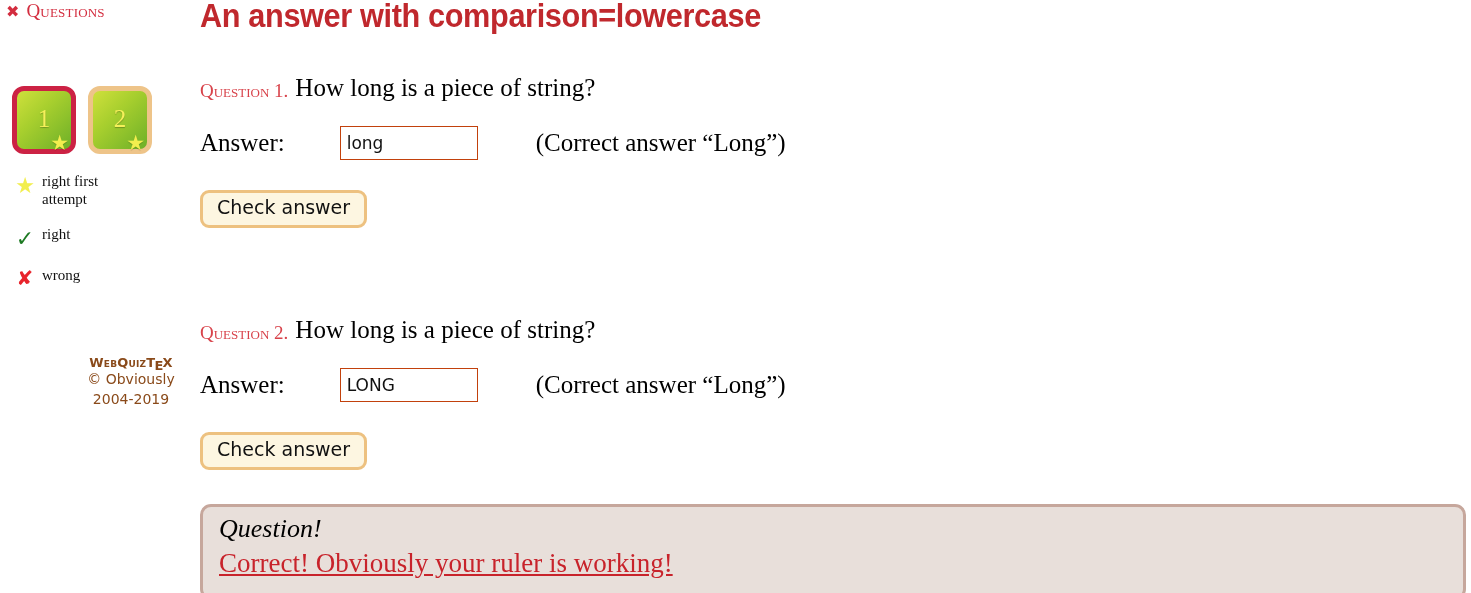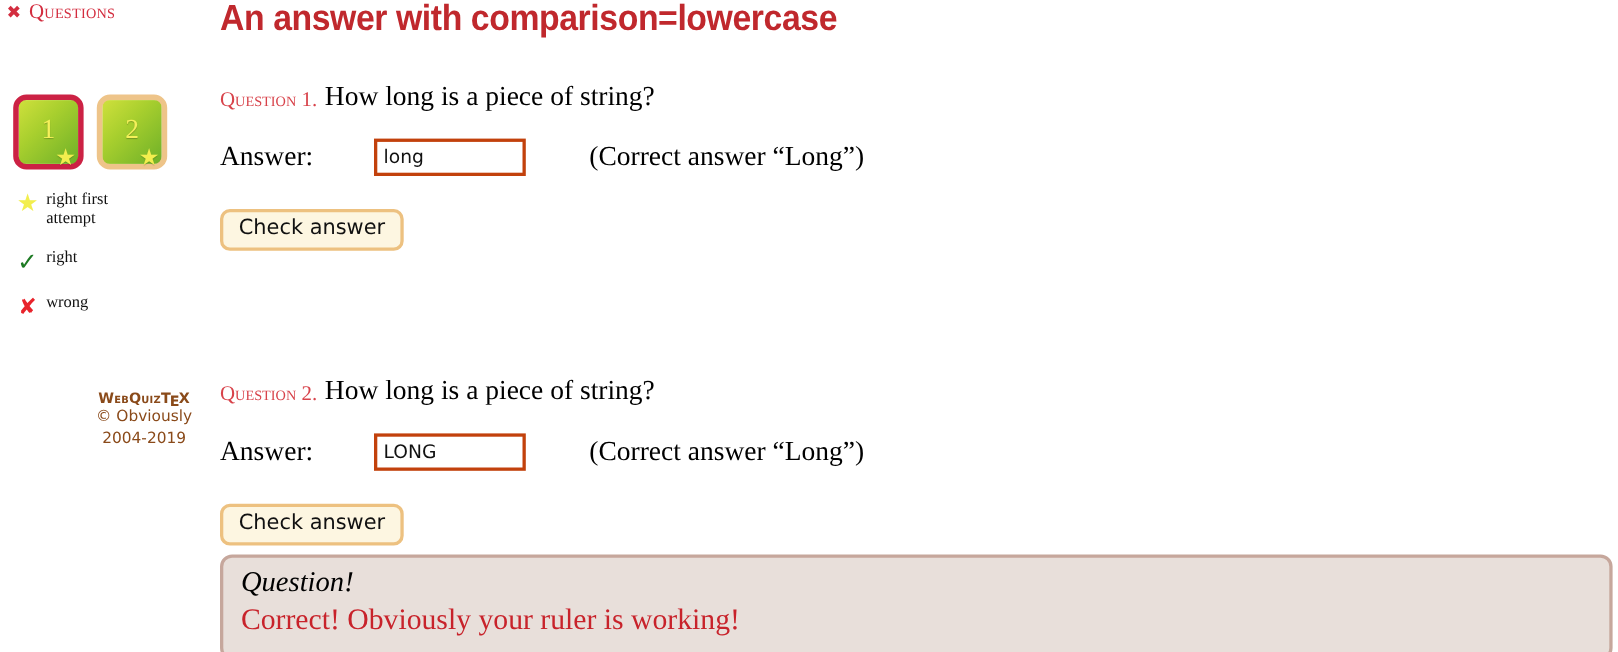--- a/index.html
+++ b/index.html
@@ -170,21 +170,21 @@
     font-weight: bold;
     font-size: 33px;
     letter-spacing: -0.4px;
     transform: scaleX(0.93);
     transform-origin: left center;
     white-space: nowrap;
   }
 
   .question-block { position: absolute; left: 10px; }
   #qblock-1 { top: 55px; }
-  #qblock-2 { top: 323px; }
+  #qblock-2 { top: 297px; }
 
   .q-line {
     display: flex;
     align-items: flex-end;
     white-space: nowrap;
     margin-top: 20px;
   }
   .q-label {
     color: #d8434b;
     font-family: "Liberation Serif", serif;
@@ -210,21 +210,21 @@
   }
   .answer-label {
     font-family: "Liberation Serif", serif;
     font-size: 25px;
     color: #000;
     margin-right: 11px;
   }
   .answer-input {
     width: 138px;
     height: 34px;
-    border: 3px solid #c2410c;
+    border: 1px solid #c2410c;
     background: #ffffff;
     font-family: "DejaVu Sans", "Liberation Sans", sans-serif;
     font-size: 17px;
     color: #111;
     padding: 14px 6px;
     outline: none;
     border-radius: 0;
   }
   .answer-hint {
     font-family: "Liberation Serif", serif;
@@ -267,20 +267,21 @@
     font-size: 26px;
     color: #000;
     line-height: 1.18;
   }
   #feedback-message {
     font-family: "Liberation Serif", serif;
     font-size: 27px;
     color: #c8232b;
     line-height: 1.22;
     margin-top: 2px;
+    text-decoration: underline;
   }
 </style>
 </head>
 <body>
 
 <div id="sidebar">
 
   <div id="side-header">
     <span class="xmark">✖</span>
     <span class="qtitle">Questions</span>

